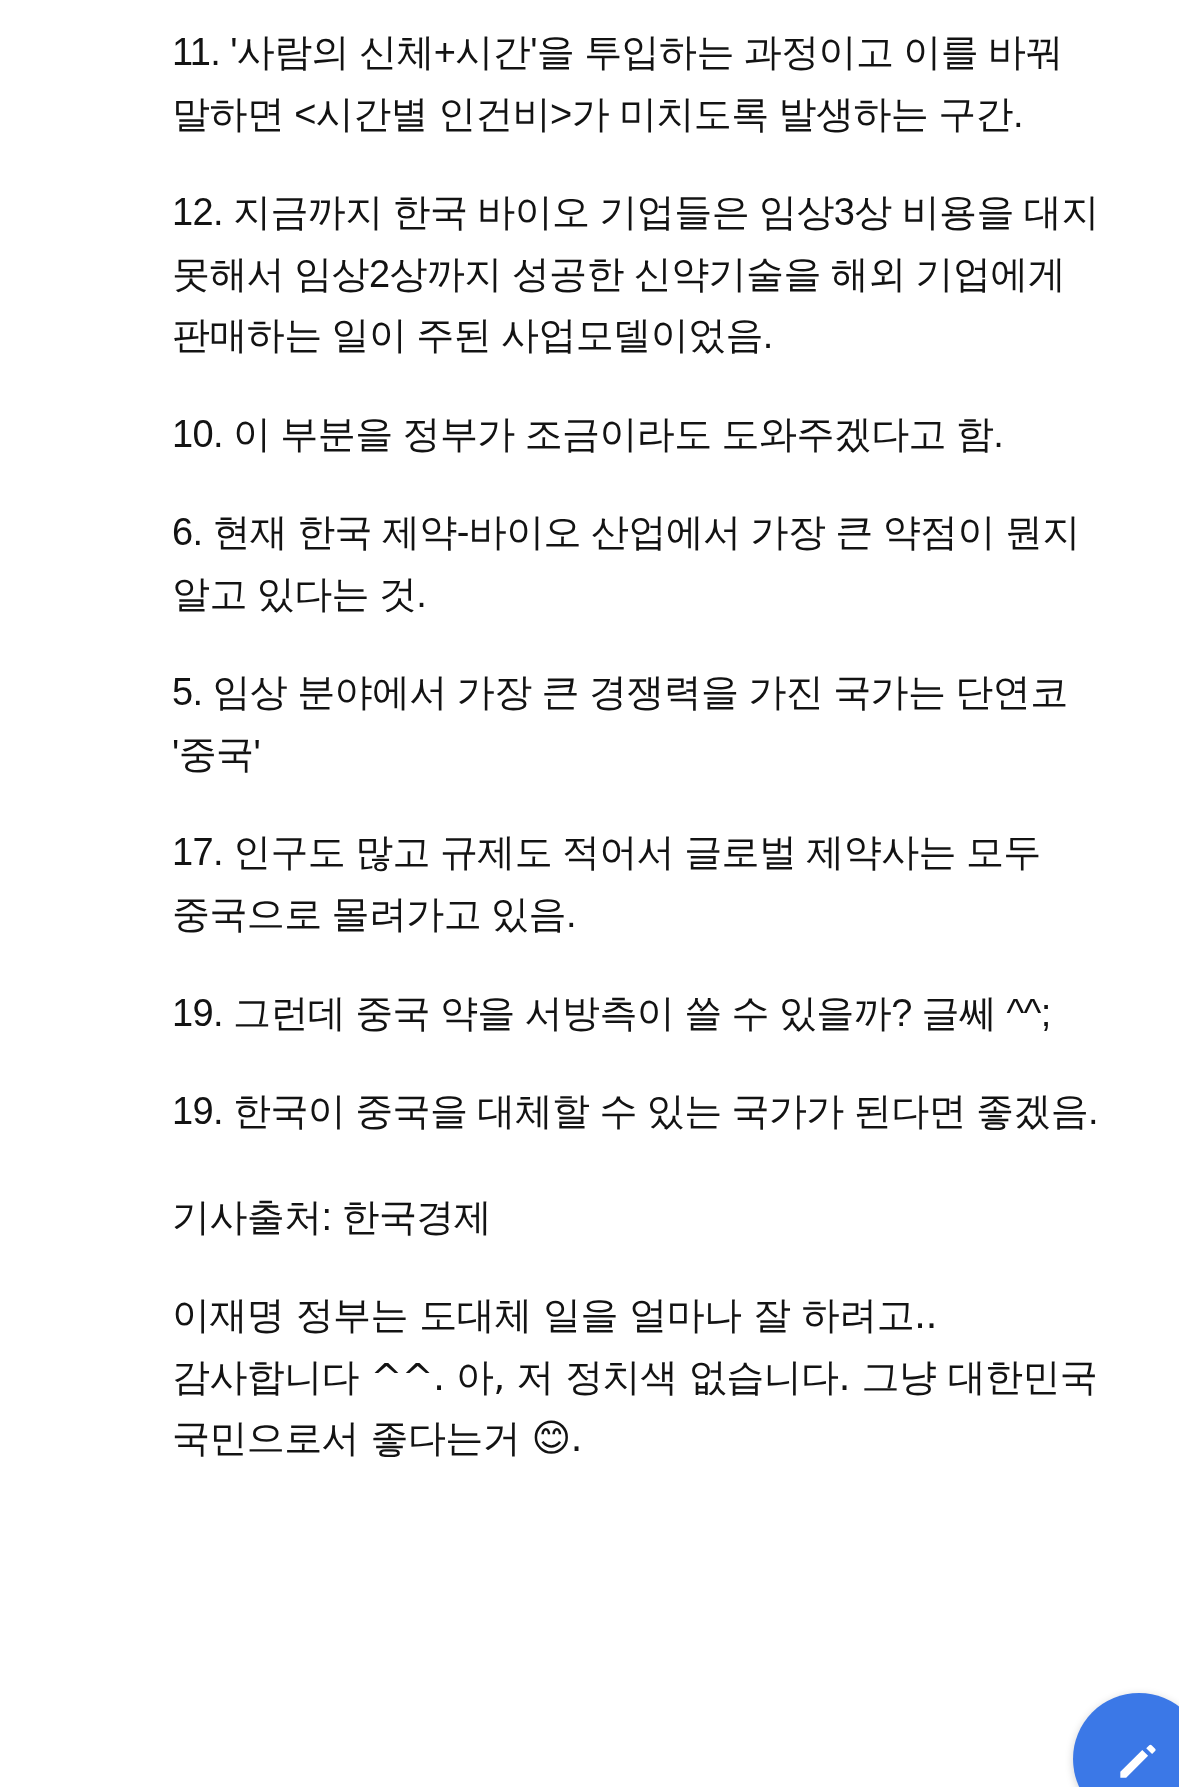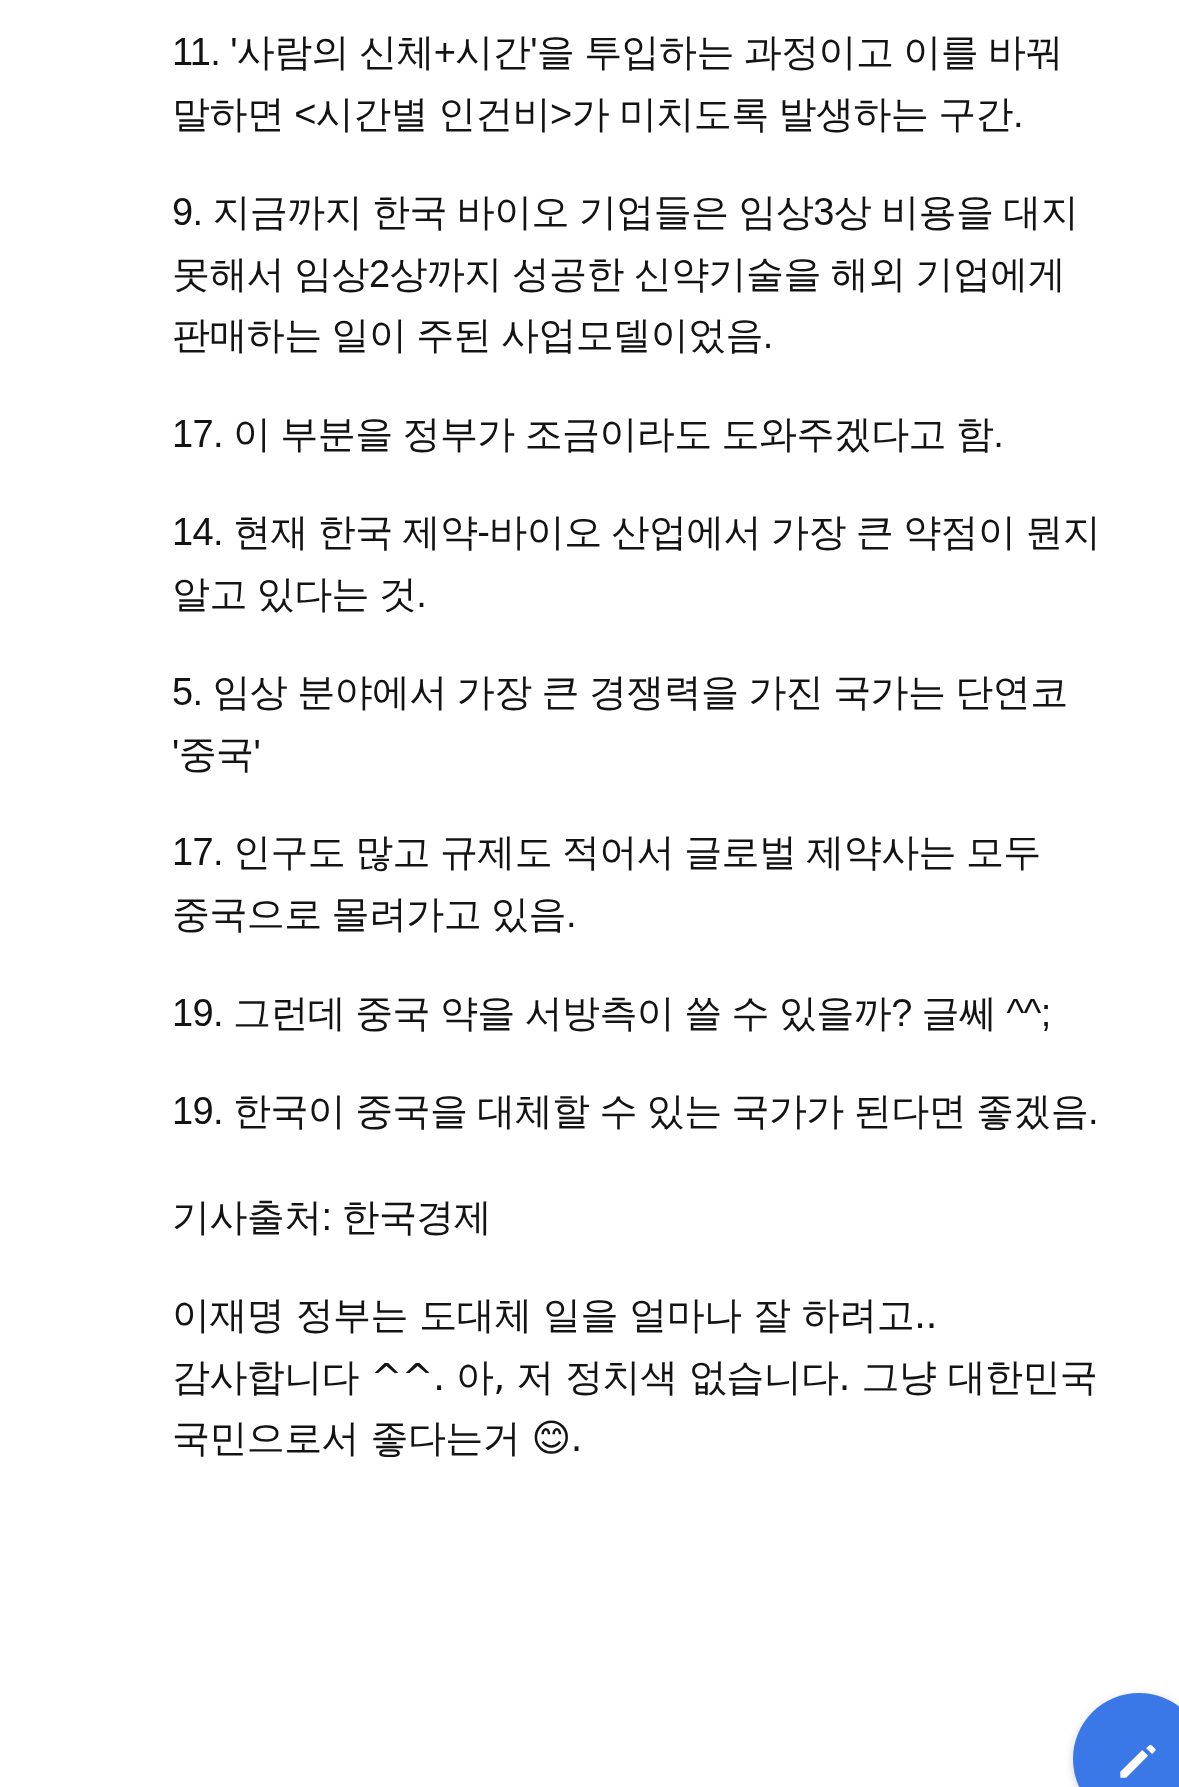--- a/index.html
+++ b/index.html
@@ -65,23 +65,23 @@
     height: 56px;
   }
 </style>
 </head>
 <body>
 
 <div class="page">
 
   <article class="post-body">
     <p class="para">11. '사람의 신체+시간'을 투입하는 과정이고 이를 바꿔 말하면 &lt;시간별 인건비&gt;가 미치도록 발생하는 구간.</p>
-    <p class="para">9. 지금까지 한국 바이오 기업들은 임상3상 비용을 대지 못해서 임상2상까지 성공한 신약기술을 해외 기업에게 판매하는 일이 주된 사업모델이었음.</p>
-    <p class="para">17. 이 부분을 정부가 조금이라도 도와주겠다고 함.</p>
-    <p class="para">14. 현재 한국 제약-바이오 산업에서 가장 큰 약점이 뭔지 알고 있다는 것.</p>
+    <p class="para">12. 지금까지 한국 바이오 기업들은 임상3상 비용을 대지 못해서 임상2상까지 성공한 신약기술을 해외 기업에게 판매하는 일이 주된 사업모델이었음.</p>
+    <p class="para">10. 이 부분을 정부가 조금이라도 도와주겠다고 함.</p>
+    <p class="para">6. 현재 한국 제약-바이오 산업에서 가장 큰 약점이 뭔지 알고 있다는 것.</p>
     <p class="para">5. 임상 분야에서 가장 큰 경쟁력을 가진 국가는 단연코 '중국'</p>
     <p class="para">17. 인구도 많고 규제도 적어서 글로벌 제약사는 모두 중국으로 몰려가고 있음.</p>
     <p class="para">19. 그런데 중국 약을 서방측이 쓸 수 있을까? 글쎄 ^^;</p>
     <p class="para">19. 한국이 중국을 대체할 수 있는 국가가 된다면 좋겠음.</p>
     <p class="para para-source">기사출처: 한국경제</p>
     <p class="para emoji">이재명 정부는 도대체 일을 얼마나 잘 하려고.. 감사합니다 ^^. 아, 저 정치색 없습니다. 그냥 대한민국 국민으로서 좋다는거 😊.</p>
   </article>
 
   <div class="fab">
     <span class="fab-inner">

